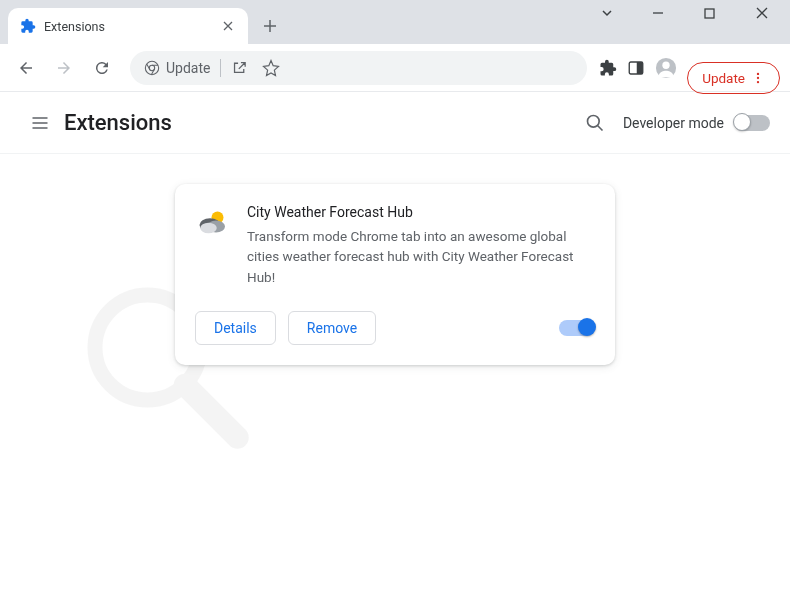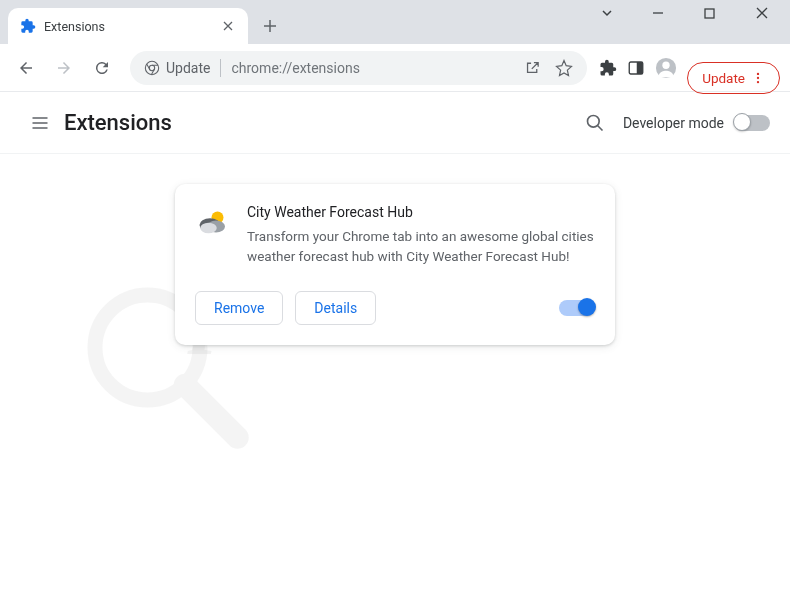--- a/index.html
+++ b/index.html
@@ -122,21 +122,20 @@
   <div class="omnibox">
     <span class="omni-chip">
       <svg width="16" height="16" viewBox="0 0 24 24">
           <circle cx="12" cy="12" r="10" fill="none" stroke="#5f6368" stroke-width="1.6"></circle>
           <circle cx="12" cy="12" r="4" fill="none" stroke="#5f6368" stroke-width="1.6"></circle>
           <path fill="none" stroke="#5f6368" stroke-width="1.6" d="M12 8h9M8.5 14L4 6M15.5 14l-4.5 8"></path>
         </svg>
       <span>Update</span>
     </span>
     <span class="omni-divider"></span>
-    <span class="omni-text">chrome://extensions</span>
     <span class="omni-actions">
       <span>
           <svg width="17" height="17" viewBox="0 0 24 24">
             <path fill="none" stroke="#5f6368" stroke-width="1.8" d="M14 5l6 0 0 6M20 5l-9 9M18 14v5H5V6h5"></path>
           </svg>
         </span>
       <span>
           <svg width="18" height="18" viewBox="0 0 24 24">
             <path fill="none" stroke="#5f6368" stroke-width="1.6" d="M12 2l2.9 6.9L22 10l-5.5 4.8L18 22l-6-3.5L6 22l1.5-7.2L2 10l7.1-1.1z"></path>
           </svg>
@@ -210,25 +209,25 @@
       <div class="ext-icon">
         <svg width="36" height="36" viewBox="0 0 48 48">
           <circle cx="30" cy="18" r="8" fill="#fbbc04"></circle>
           <ellipse cx="20" cy="28" rx="14" ry="9" fill="#5f6368"></ellipse>
           <ellipse cx="28" cy="30" rx="12" ry="8" fill="#9aa0a6"></ellipse>
           <ellipse cx="18" cy="32" rx="11" ry="7" fill="#dadce0"></ellipse>
         </svg>
       </div>
       <div class="card-text">
         <div class="ext-name">City Weather Forecast Hub</div>
-        <div class="ext-desc">Transform your Chrome tab into an awesome global cities weather forecast hub with City Weather Forecast Hub!</div>
+        <div class="ext-desc">Transform mode Chrome tab into an awesome global cities weather forecast hub with City Weather Forecast Hub!</div>
       </div>
     </div>
     <div class="card-bottom">
+      <button class="pill-btn">Details</button>
       <button class="pill-btn">Remove</button>
-      <button class="pill-btn">Details</button>
       <div class="spacer"></div>
       <div class="switch-on">
           <div class="knob"></div>
         </div>
     </div>
   </div>
 </div>
 
 </body></html>

